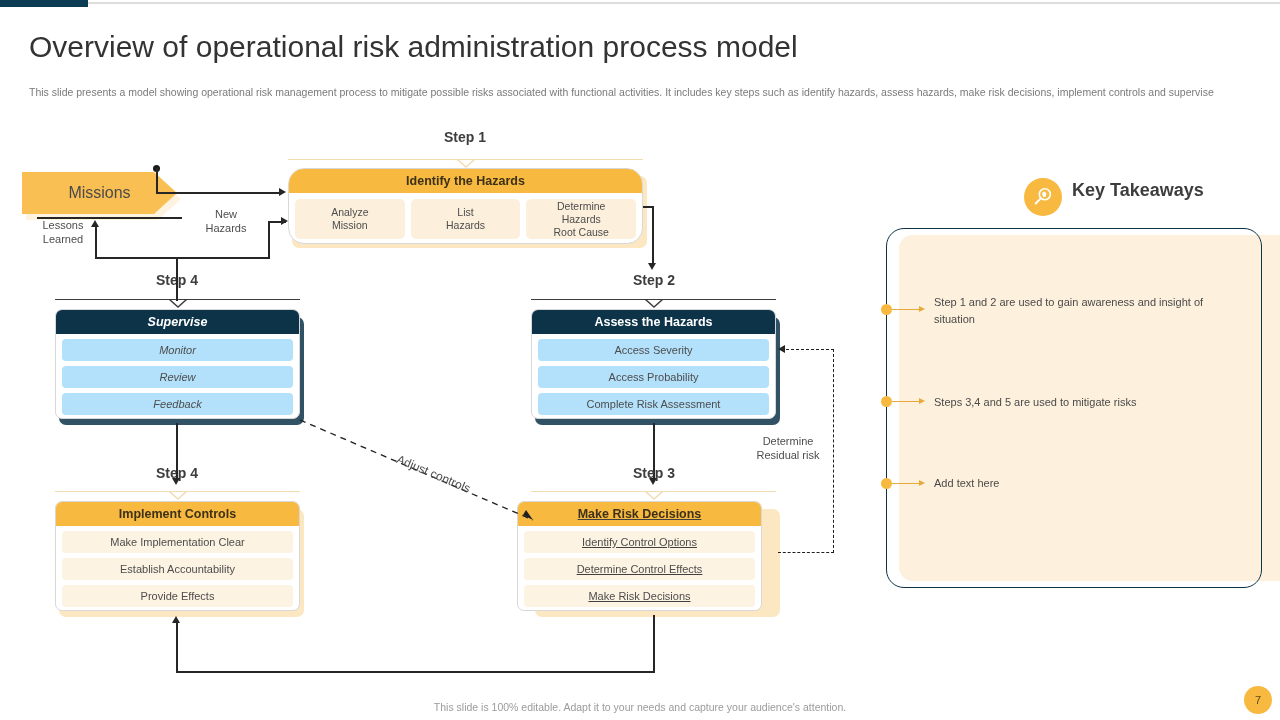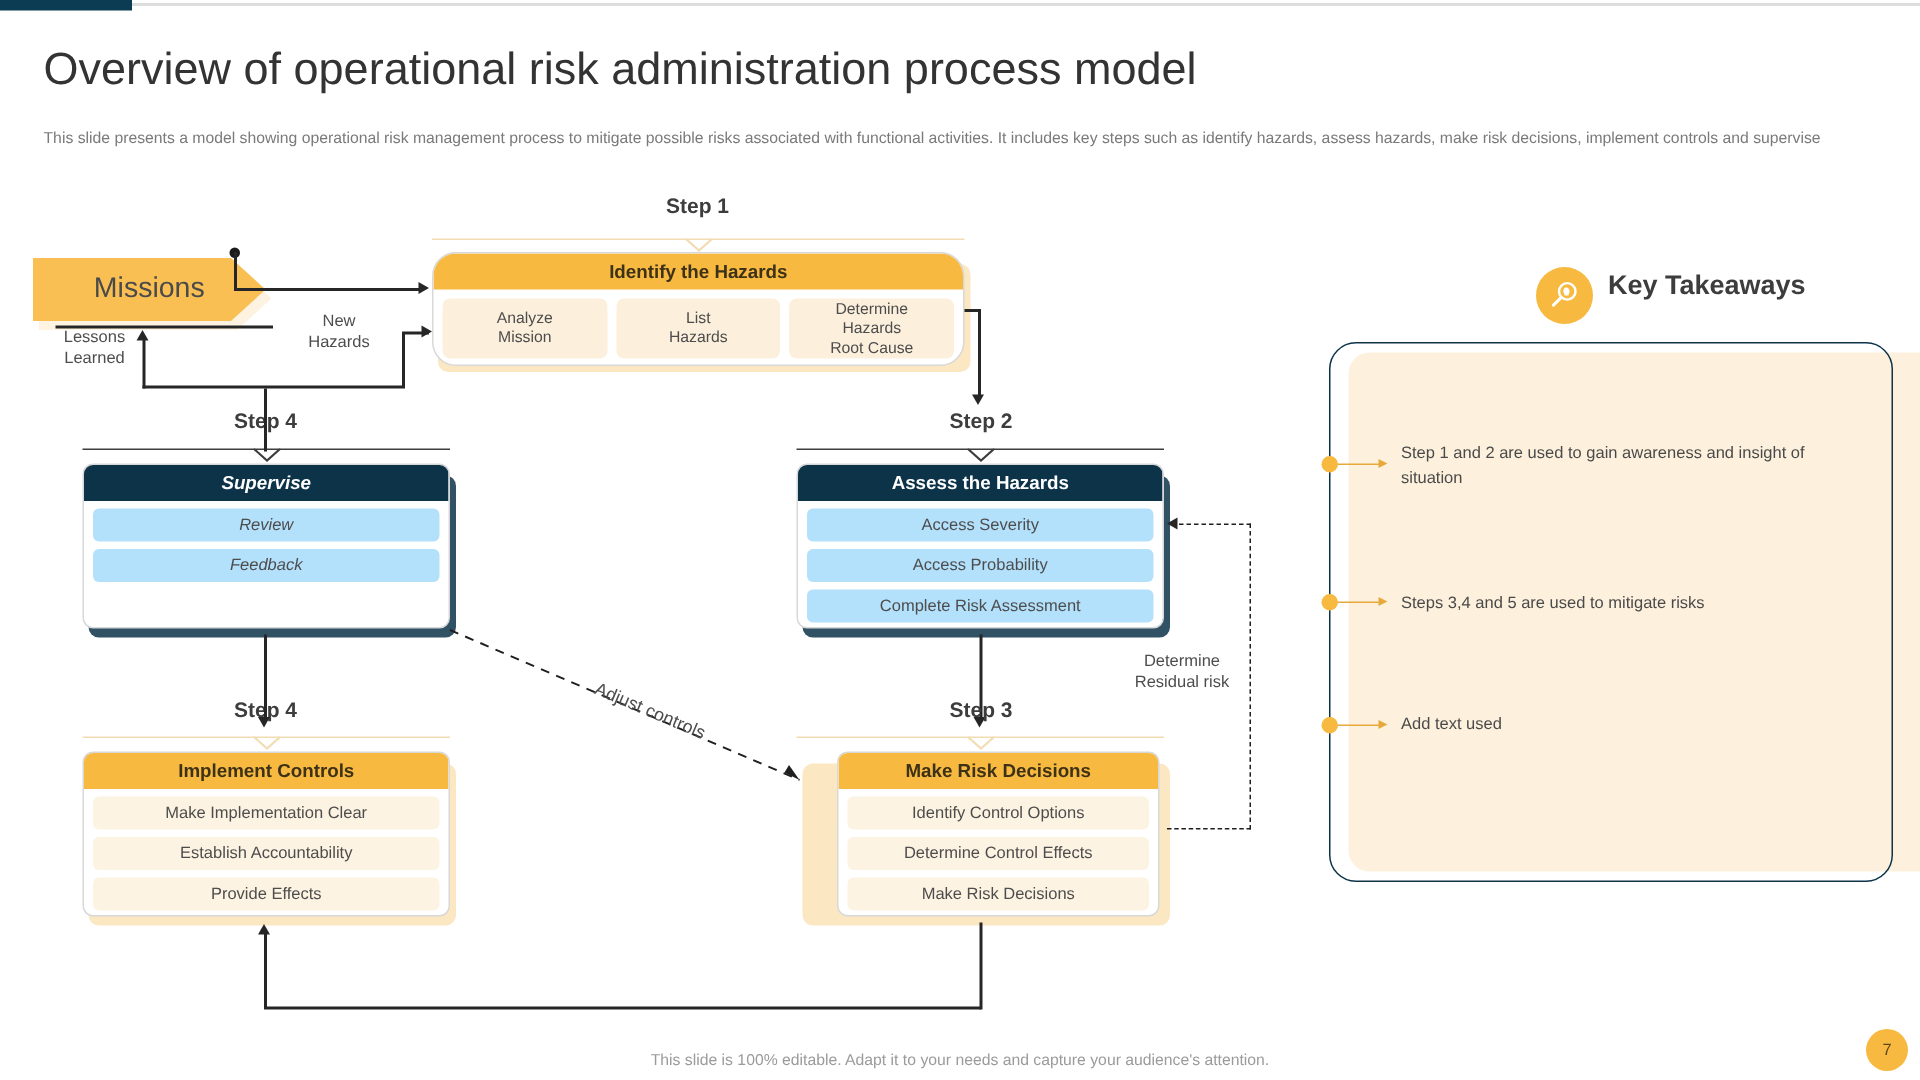--- a/index.html
+++ b/index.html
@@ -33,21 +33,21 @@
     position:absolute;font-size:14px;font-weight:bold;color:#3d3d3d;
     text-align:center;white-space:nowrap;
   }
 
   
   .missions{
     position:absolute;left:22px;top:172px;width:155px;height:42px;
     background:#f9bf53;
     clip-path:polygon(0 0, 132px 0, 155px 21px, 132px 42px, 0 42px);
     display:flex;align-items:center;justify-content:center;
-    font-size:19px;color:#4a4a4a;
+    font-size:16px;color:#4a4a4a;
   }
   .missions-shadow{
     position:absolute;left:26px;top:178px;width:155px;height:42px;
     background:rgba(249,191,83,.18);
     clip-path:polygon(0 0, 132px 0, 155px 21px, 132px 42px, 0 42px);
   }
   .dot{position:absolute;width:7px;height:7px;border-radius:50%;background:#1b1b1b;}
 
   .small-lbl{
     position:absolute;font-size:11px;color:#4d4d4d;text-align:center;
@@ -217,20 +217,21 @@
   <div class="bracket" style="left:55px;top:299px;width:245px;height:10px;">
     <div class="bar" style="background:#3d3d3d;"></div>
     <svg class="v" viewBox="0 0 18 9">
       <path d="M0 0 L9 8 L18 0" fill="none" stroke="#3d3d3d" stroke-width="1.4"></path>
     </svg>
   </div>
   <div class="card-shadow" style="left:59px;top:317px;width:245px;height:108px;background:#0d3349;opacity:.85;"></div>
   <div class="card" style="left:55px;top:309px;width:245px;height:110px;font-style:italic;">
     <div class="card-head head-navy">Supervise</div>
     <div class="card-body">
+      <div class="chip chip-blue">Monitor</div>
       <div class="chip chip-blue">Review</div>
       <div class="chip chip-blue">Feedback</div>
     </div>
   </div>
 
   <div class="ln ln-v" style="left:176px;top:259px;height:42px;"></div>
 
   <div class="step-label" style="left:594px;top:272px;width:120px;">Step 2</div>
   <div class="bracket" style="left:531px;top:299px;width:245px;height:10px;">
     <div class="bar" style="background:#3d3d3d;"></div>
@@ -272,21 +273,21 @@
   <div class="arrow-d" style="left:172px;top:478px;"></div>
 
   <div class="step-label" style="left:594px;top:465px;width:120px;">Step 3</div>
   <div class="bracket" style="left:531px;top:491px;width:245px;height:10px;">
     <div class="bar" style="background:#f2dcb2;"></div>
     <svg class="v" viewBox="0 0 18 9">
       <path d="M0 0 L9 8 L18 0" fill="none" stroke="#f2dcb2" stroke-width="1.4"></path>
     </svg>
   </div>
   <div class="card-shadow" style="left:535px;top:509px;width:245px;height:108px;background:#fbe7c2;"></div>
-  <div class="card" style="left:558px;top:501px;width:215px;height:110px;">
+  <div class="card" style="left:517px;top:501px;width:245px;height:110px;text-decoration:underline;">
     <div class="card-head head-orange">Make Risk Decisions</div>
     <div class="card-body">
       <div class="chip chip-cream">Identify Control Options</div>
       <div class="chip chip-cream">Determine Control Effects</div>
       <div class="chip chip-cream">Make Risk Decisions</div>
     </div>
   </div>
 
   <div class="ln ln-v" style="left:653px;top:615px;height:58px;"></div>
   <div class="ln ln-h" style="left:176px;top:671px;width:478px;"></div>
@@ -331,19 +332,19 @@
     <div class="kt-bullet" style="left:881px;top:396px;"></div>
     <div class="kt-line" style="left:892px;top:401px;width:29px;"></div>
     <div class="kt-arrow" style="left:919px;top:398px;"></div>
     <div class="kt-text" style="left:934px;top:394px;">Steps 3,4 and 5 are used to mitigate risks</div>
   </div>
 
   <div class="kt-item">
     <div class="kt-bullet" style="left:881px;top:478px;"></div>
     <div class="kt-line" style="left:892px;top:483px;width:29px;"></div>
     <div class="kt-arrow" style="left:919px;top:480px;"></div>
-    <div class="kt-text" style="left:934px;top:475px;">Add text used</div>
+    <div class="kt-text" style="left:934px;top:475px;">Add text here</div>
   </div>
 
   <div class="footer">This slide is 100% editable. Adapt it to your needs and capture your audience's attention.</div>
   <div class="pagenum">7</div>
 
 </div>
 
 </body></html>

